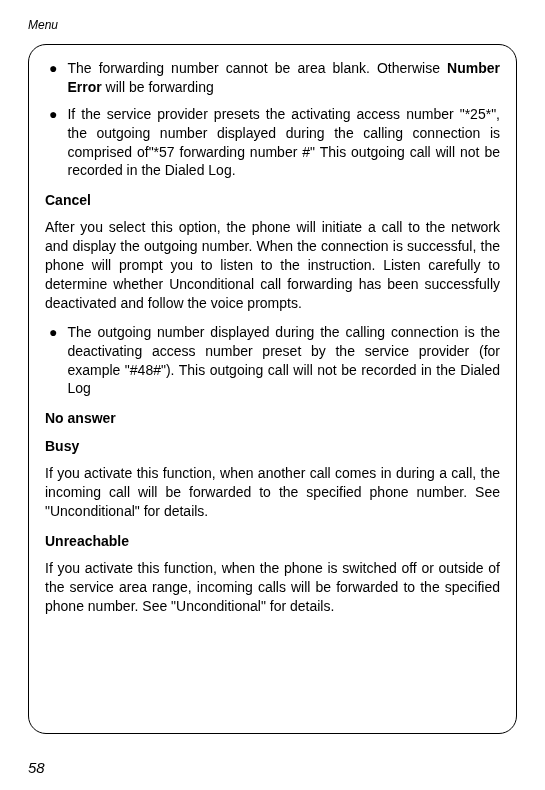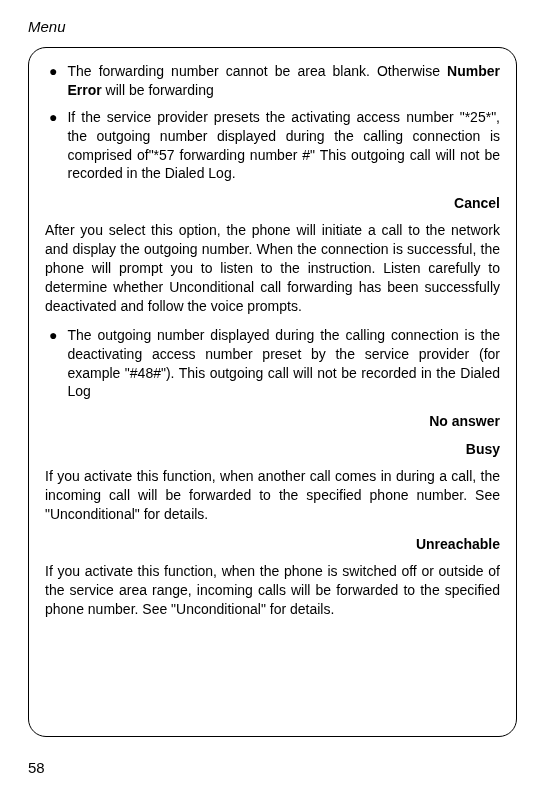--- a/index.html
+++ b/index.html
@@ -12,21 +12,21 @@
       height: 790px;
       background: #fff;
       font-family: Arial, Helvetica, sans-serif;
       font-size: 14px;
       color: #000;
       padding: 18px 28px 18px 28px;
       position: relative;
     }
     .header {
       font-style: italic;
-      font-size: 15px;
+      font-size: 12px;
       margin-bottom: 12px;
     }
     .content-box {
       border: 1.5px solid #000;
       border-radius: 18px;
       padding: 14px 16px 24px 16px;
       min-height: 690px;
     }
     .bullet-item {
       display: flex;
@@ -38,28 +38,28 @@
       margin-left: 4px;
       flex-shrink: 0;
     }
     .bullet-text {
       text-align: justify;
     }
     .heading {
       font-weight: bold;
       margin-top: 12px;
       margin-bottom: 10px;
-      text-align: right;
     }
     .paragraph {
       text-align: justify;
       line-height: 1.35;
       margin-bottom: 10px;
     }
     .page-number {
+      font-style: italic;
       font-size: 15px;
       position: absolute;
       bottom: 14px;
       left: 28px;
     }
     .bold {
       font-weight: bold;
     }
   </style>
 </head>

